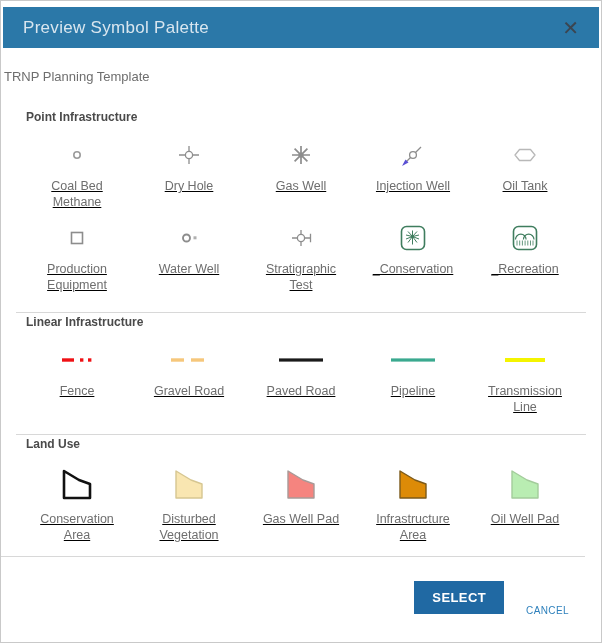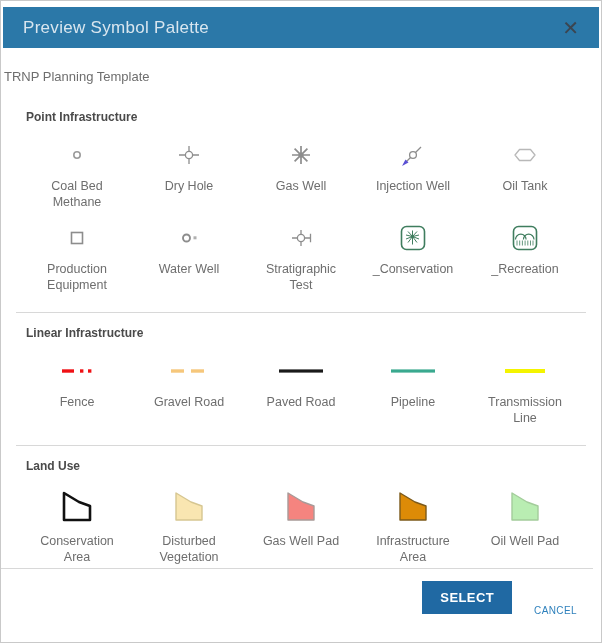--- a/index.html
+++ b/index.html
@@ -5,31 +5,31 @@
   html,body{margin:0;padding:0;background:#f4f4f4;width:602px;height:643px;overflow:hidden;
     font-family:"Liberation Sans", sans-serif;}
   .dialog{box-sizing:border-box;width:602px;height:643px;background:#ffffff;
     border:1px solid #c9c9c9;position:relative;}
   .header{margin:6px 2px 0;height:41px;background:#2b78a8;display:flex;
     align-items:center;justify-content:space-between;padding:0 20px;}
   .header-title{color:#d9e6ef;font-size:17px;letter-spacing:.3px;}
   .close-x{color:#3b4550;font-size:20px;line-height:20px;cursor:pointer;font-weight:400;}
   .subtitle{margin:21px 3px 0;font-size:13px;color:#6e6e6e;}
   .section-heading{margin:26px 25px 0;font-size:12px;color:#4a4a4a;font-weight:700;}
-  .section-heading.tight{margin-top:13px;}
+  .section-heading.tight{margin-top:2px;}
   .grid{display:grid;grid-template-columns:repeat(5,1fr);padding:13px 20px 0;row-gap:10px;}
-  .cell{display:flex;flex-direction:column;align-items:center;cursor:pointer;}
+  .cell{display:flex;flex-direction:column;align-items:center;cursor:pointer;text-decoration:underline;}
   .sym{height:36px;display:flex;align-items:center;justify-content:center;}
   .sym.tall{height:42px;}
   .lbl{margin-top:5px;font-size:12.5px;line-height:16px;color:#6e6e6e;text-align:center;
     max-width:88px;}
   .divider{border:none;border-top:1px solid #d8d8d8;margin:19px 15px 0;}
-  .footer{position:absolute;left:0;right:8px;bottom:0;height:61px;border-top:1px solid #d8d8d8;
+  .footer{position:absolute;left:0;right:16px;bottom:0;height:61px;border-top:1px solid #d8d8d8;
     display:flex;align-items:flex-start;justify-content:flex-end;gap:22px;
-    padding:12px 16px 0 0;background:#fff;}
+    padding:24px 16px 0 0;background:#fff;}
   .select-btn{background:#2069a3;color:#fff;border:none;font-family:"Liberation Sans",sans-serif;
     font-size:13px;font-weight:700;letter-spacing:.4px;padding:9px 18px;cursor:pointer;}
   .cancel-link{color:#2e80bc;font-size:10px;letter-spacing:.4px;cursor:pointer;
     align-self:center;margin-top:-2px;}
 </style>
 </head>
 <body>
 
 <div class="dialog">
 

